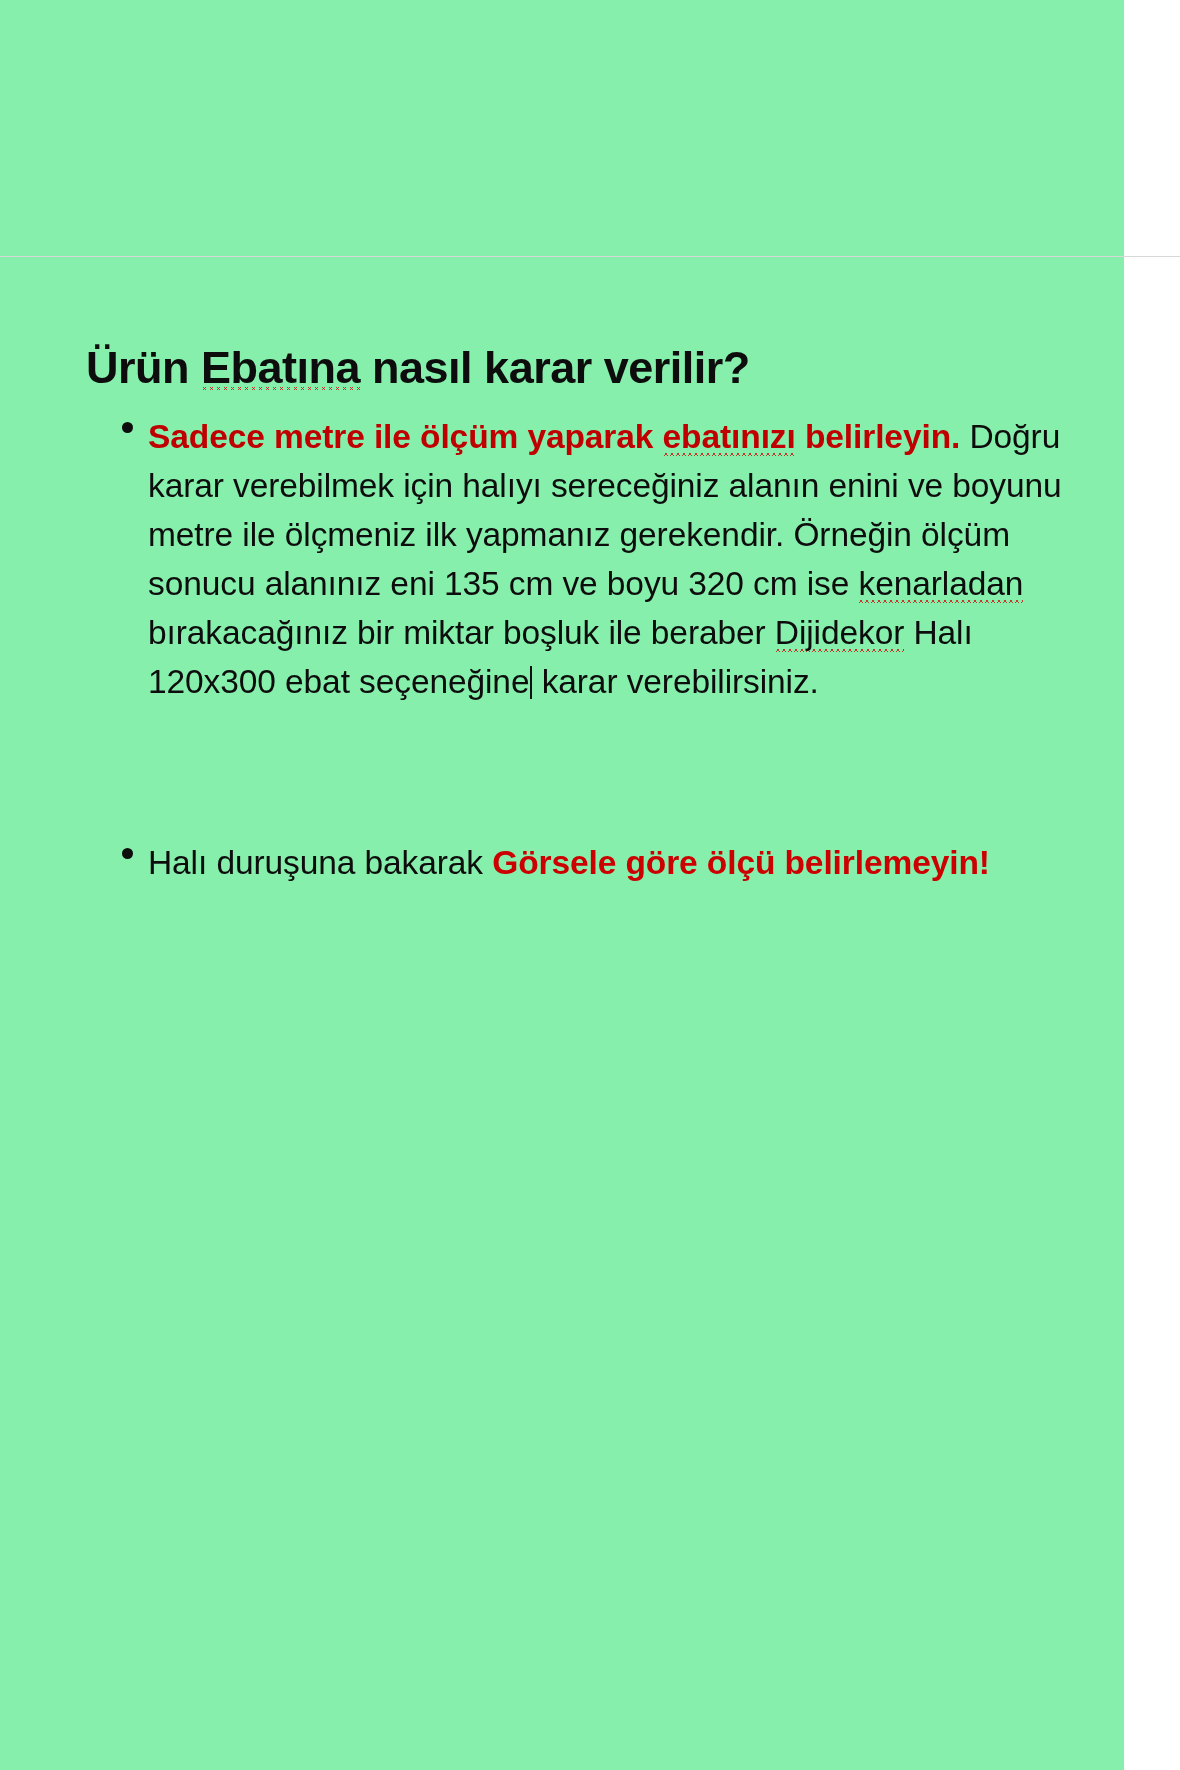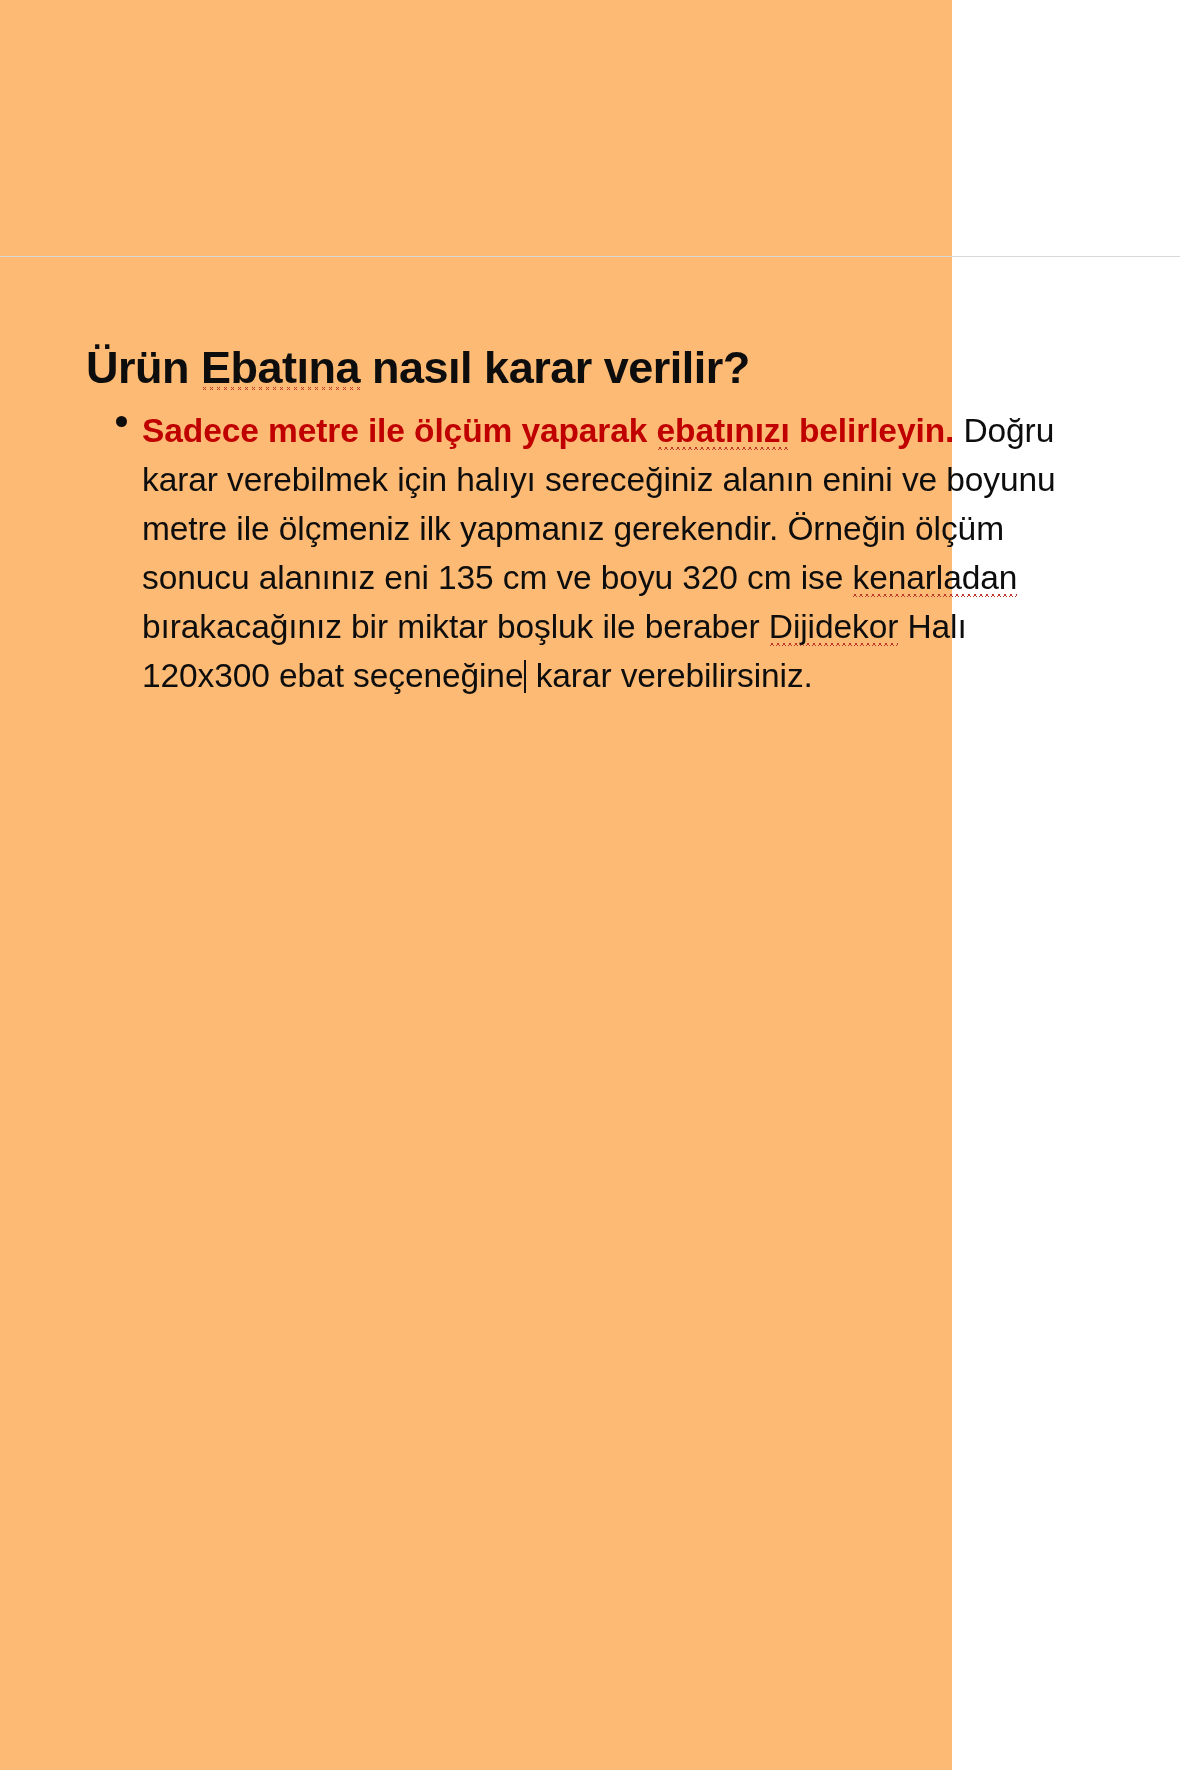--- a/index.html
+++ b/index.html
@@ -10,23 +10,23 @@
     width: 1180px;
     height: 1770px;
     background: #ffffff;
     font-family: "Liberation Sans", sans-serif;
     -webkit-font-smoothing: antialiased;
     overflow: hidden;
   }
 
   .page {
     position: relative;
-    width: 952px;
+    width: 1124px;
     height: 1770px;
-    background: #fdba74;
+    background: #86efac;
     box-sizing: border-box;
   }
 
   
   .top-rule {
     position: absolute;
     left: 0;
     top: 256px;
     width: 1180px;
     height: 1px;
@@ -57,21 +57,21 @@
     position: absolute;
     left: 86px;
     top: 148px;
     width: 1010px;
   }
 
   .bullet-row {
     position: relative;
     display: block;
     padding-left: 54px;
-    margin: 2px;
+    margin: 8px;
   }
 
   .bullet-dot {
     position: absolute;
     left: 28px;
     top: 0.62em;
     width: 11px;
     height: 11px;
     border-radius: 50%;
     background: #0d0d0d;
@@ -147,16 +147,20 @@
       <div class="bullet-row bullet-block">
         <span class="bullet-dot"></span>
         <span class="bullet-text"><span class="red">Sadece metre ile ölçüm yaparak </span><span class="red squiggle">ebatınızı</span><span class="red"> belirleyin.</span><span>  Doğru karar verebilmek için halıyı sereceğiniz alanın enini ve boyunu metre ile ölçmeniz ilk yapmanız gerekendir. Örneğin ölçüm sonucu alanınız eni 135 cm ve boyu 320 cm ise </span><span class="squiggle">kenarladan</span><span> bırakacağınız bir miktar boşluk ile beraber </span><span class="squiggle">Dijidekor</span><span> Halı 120x300 ebat seçeneğine</span><span class="caret"></span><span> karar verebilirsiniz.</span></span>
       </div>
 
       <div class="gap-large"></div>
 
 
       <div class="gap-mid"></div>
 
+      <div class="bullet-row bullet-block">
+        <span class="bullet-dot"></span>
+        <span class="bullet-text"><span>Halı duruşuna bakarak </span><span class="red-plain">Görsele göre ölçü belirlemeyin!</span></span>
+      </div>
 
     </div>
   </div>
 </div>
 
 </body></html>

